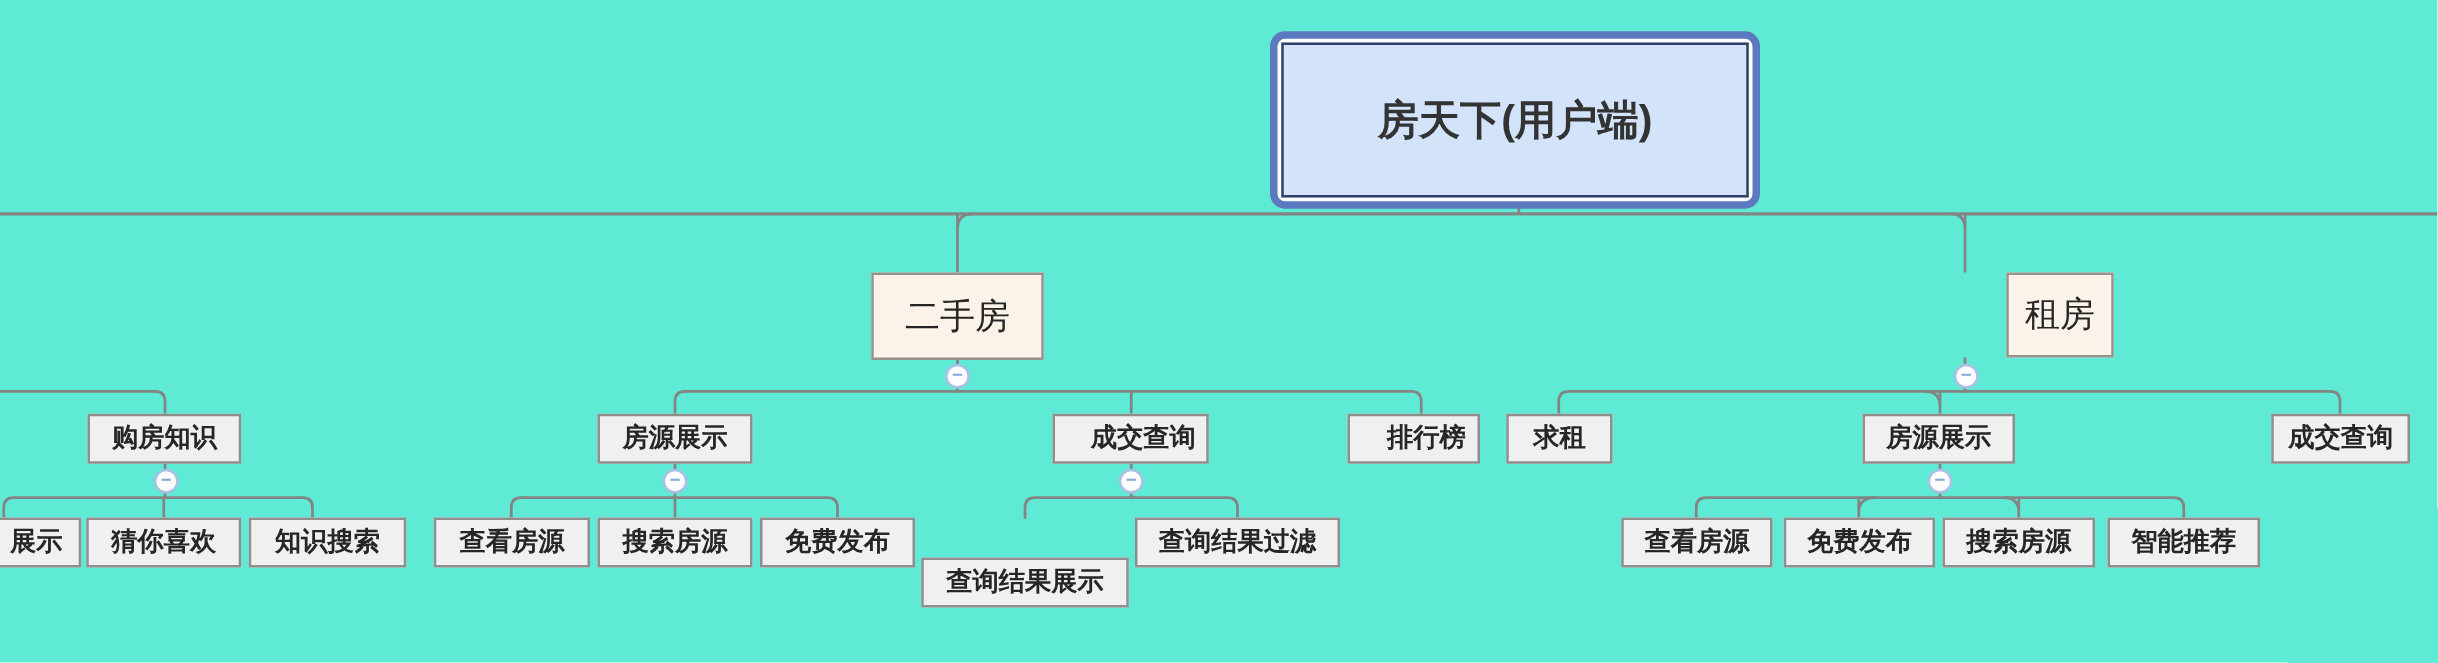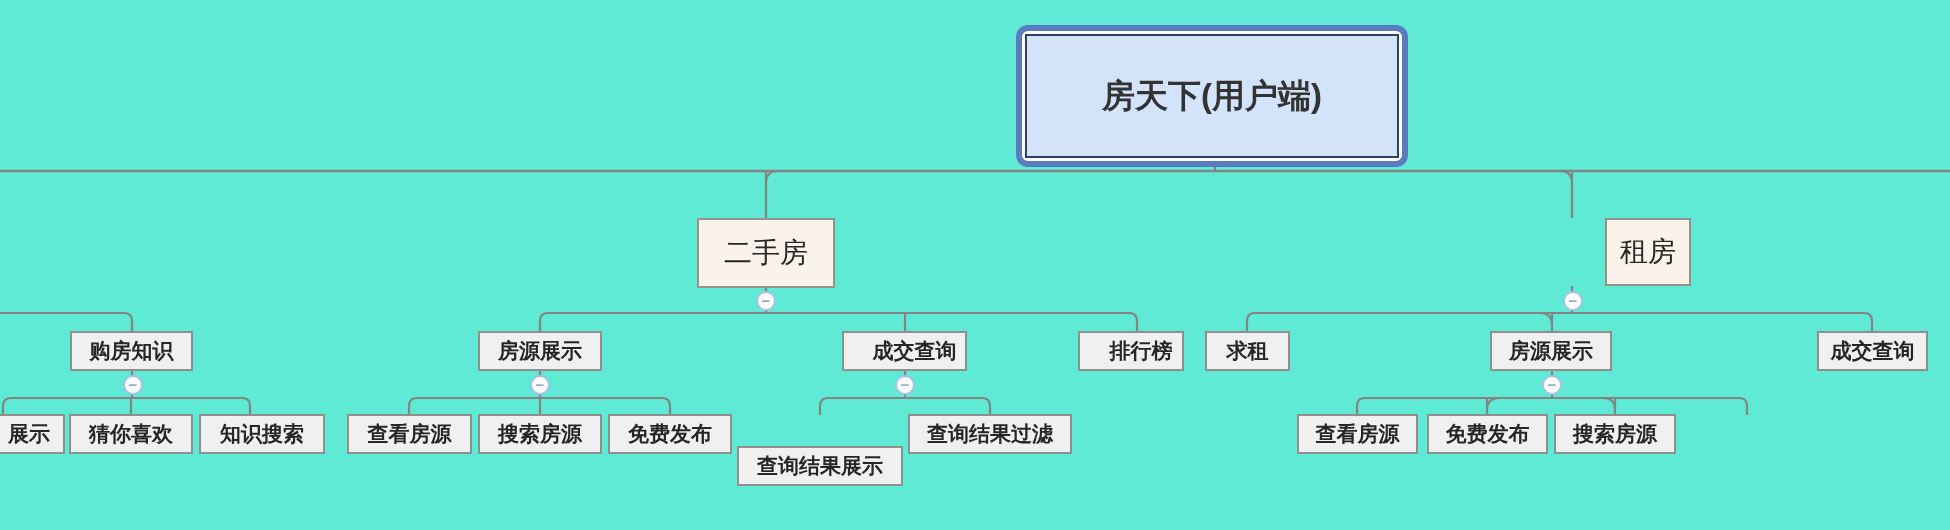--- a/index.html
+++ b/index.html
@@ -160,20 +160,21 @@
   <div class="node leaf" style="left:69px;top:414px;width:124px;">猜你喜欢</div>
   <div class="node leaf" style="left:199px;top:414px;width:126px;">知识搜索</div>
   <div class="node leaf" style="left:347px;top:414px;width:125px;">查看房源</div>
   <div class="node leaf" style="left:478px;top:414px;width:124px;">搜索房源</div>
   <div class="node leaf" style="left:608px;top:414px;width:124px;">免费发布</div>
   <div class="node leaf" style="left:737px;top:414px;width:166px;margin-top:32px;">查询结果展示</div>
   <div class="node leaf" style="left:908px;top:414px;width:164px;">查询结果过滤</div>
   <div class="node leaf" style="left:1297px;top:414px;width:121px;">查看房源</div>
   <div class="node leaf" style="left:1427px;top:414px;width:121px;">免费发布</div>
   <div class="node leaf" style="left:1554px;top:414px;width:122px;">搜索房源</div>
+  <div class="node leaf" style="left:1686px;top:414px;width:122px;">智能推荐</div>
 
   <div class="badge" style="left:756px;top:291px;">
     <span>−</span>
   </div>
   <div class="badge" style="left:1563px;top:291px;">
     <span>−</span>
   </div>
   <div class="badge" style="left:123px;top:375px;">
     <span>−</span>
   </div>

